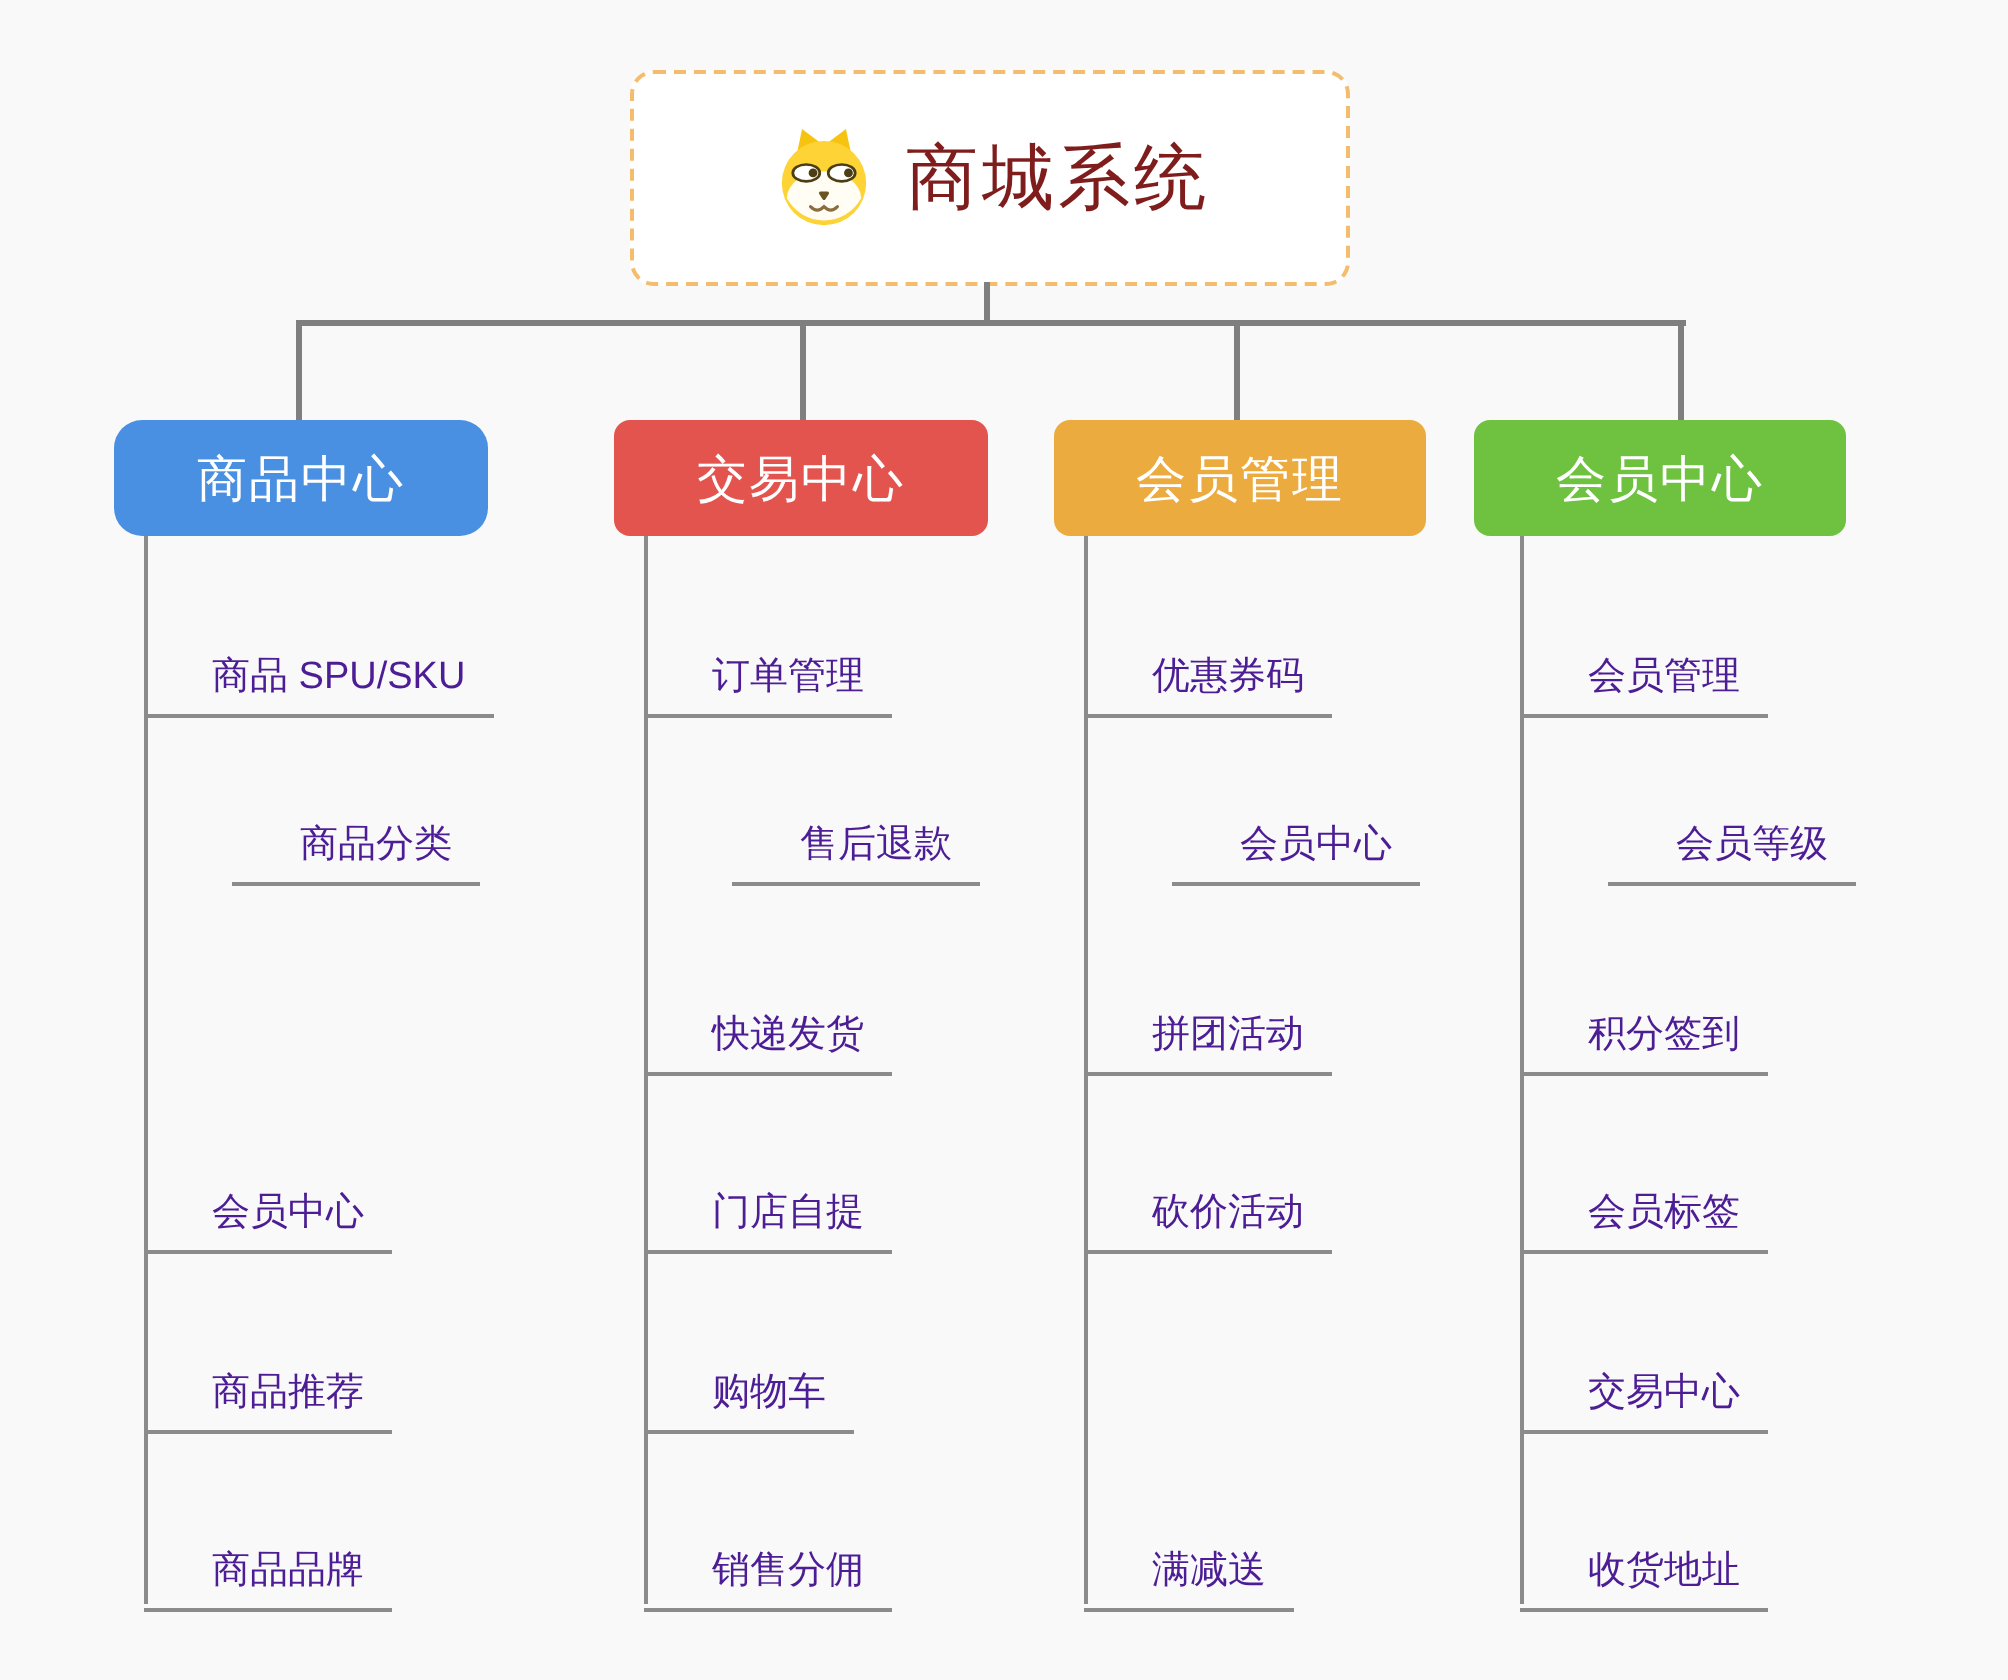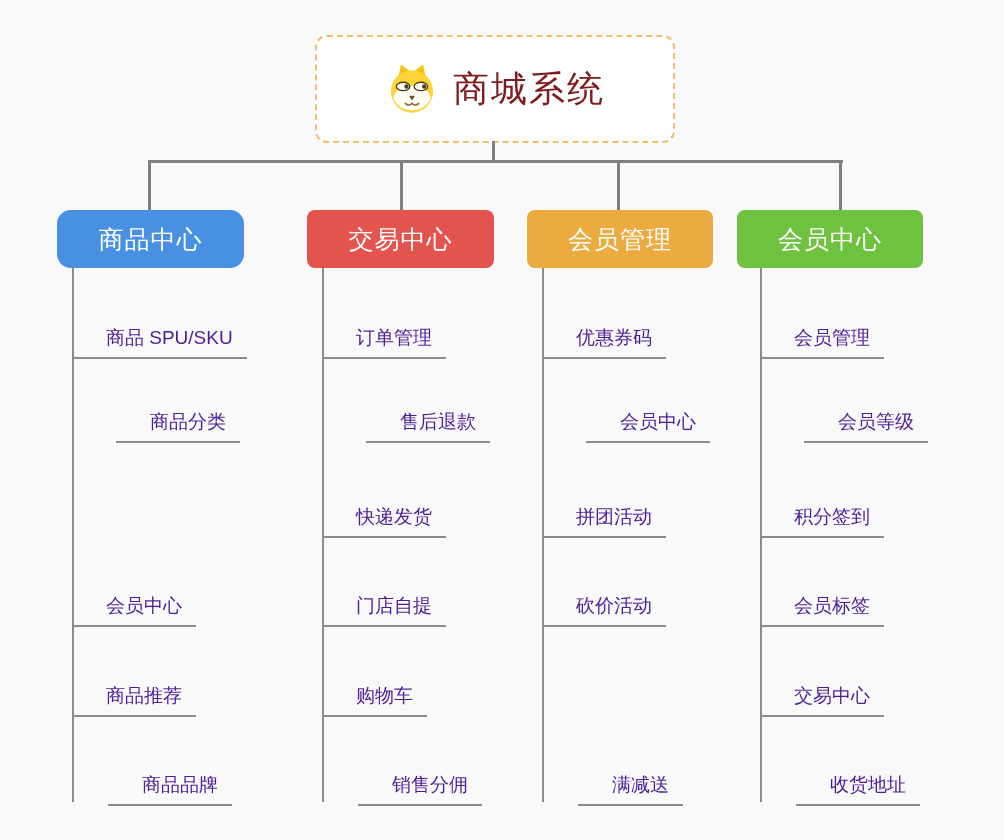--- a/index.html
+++ b/index.html
@@ -64,21 +64,21 @@
   }
   .leaf.c0{left:72px;}
   .leaf.c1{left:322px;}
   .leaf.c2{left:542px;}
   .leaf.c3{left:760px;}
   .leaf.r0{top:311px;}
   .leaf.r1{top:395px;margin-left:44px;}
   .leaf.r2{top:490px;}
   .leaf.r3{top:579px;}
   .leaf.r4{top:669px;}
-  .leaf.r5{top:758px;margin-left:36px;}
+  .leaf.r5{top:758px;}
 </style>
 </head>
 <body>
 
 <div class="canvas">
 
   <div class="root-node">
     <svg class="dog" viewBox="0 0 64 64" aria-hidden="true">
       <path d="M15 22 L19 3 L31 12 Z" fill="#f6c410"></path>
       <path d="M49 22 L45 3 L33 12 Z" fill="#f6c410"></path>

